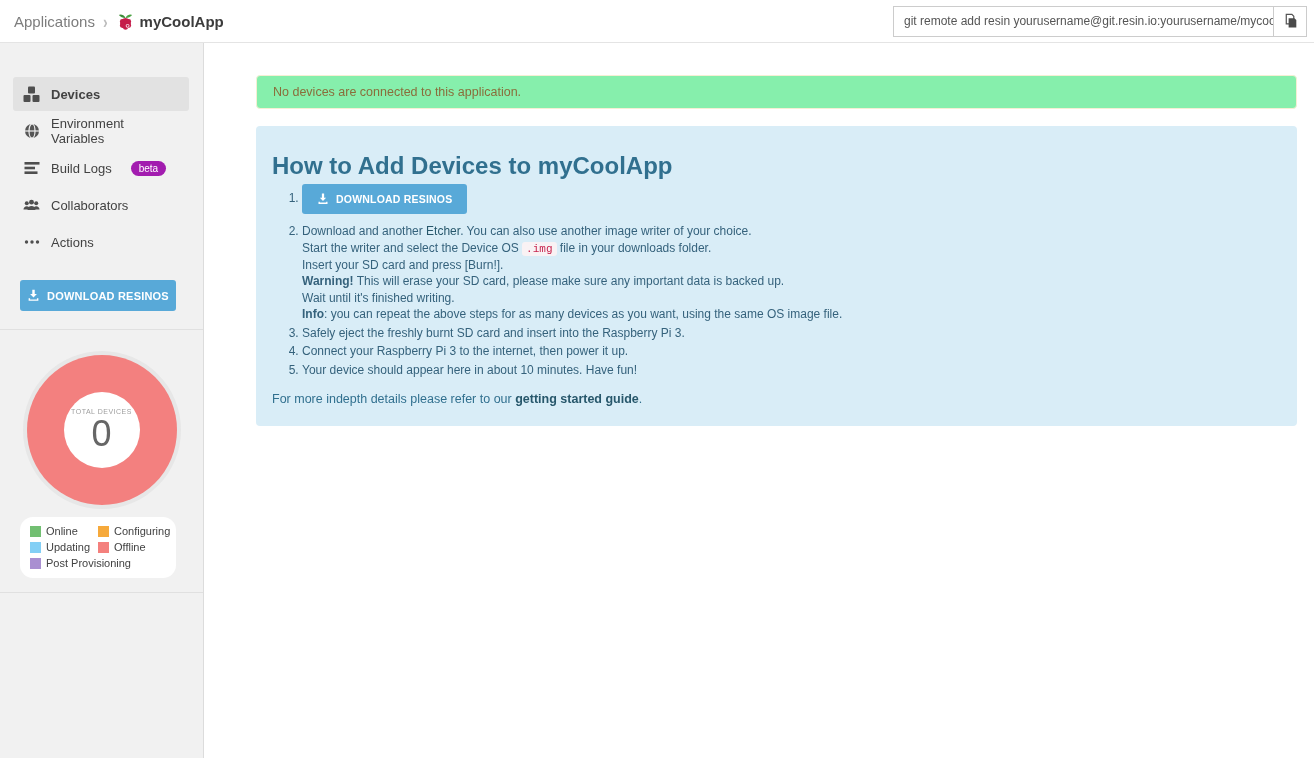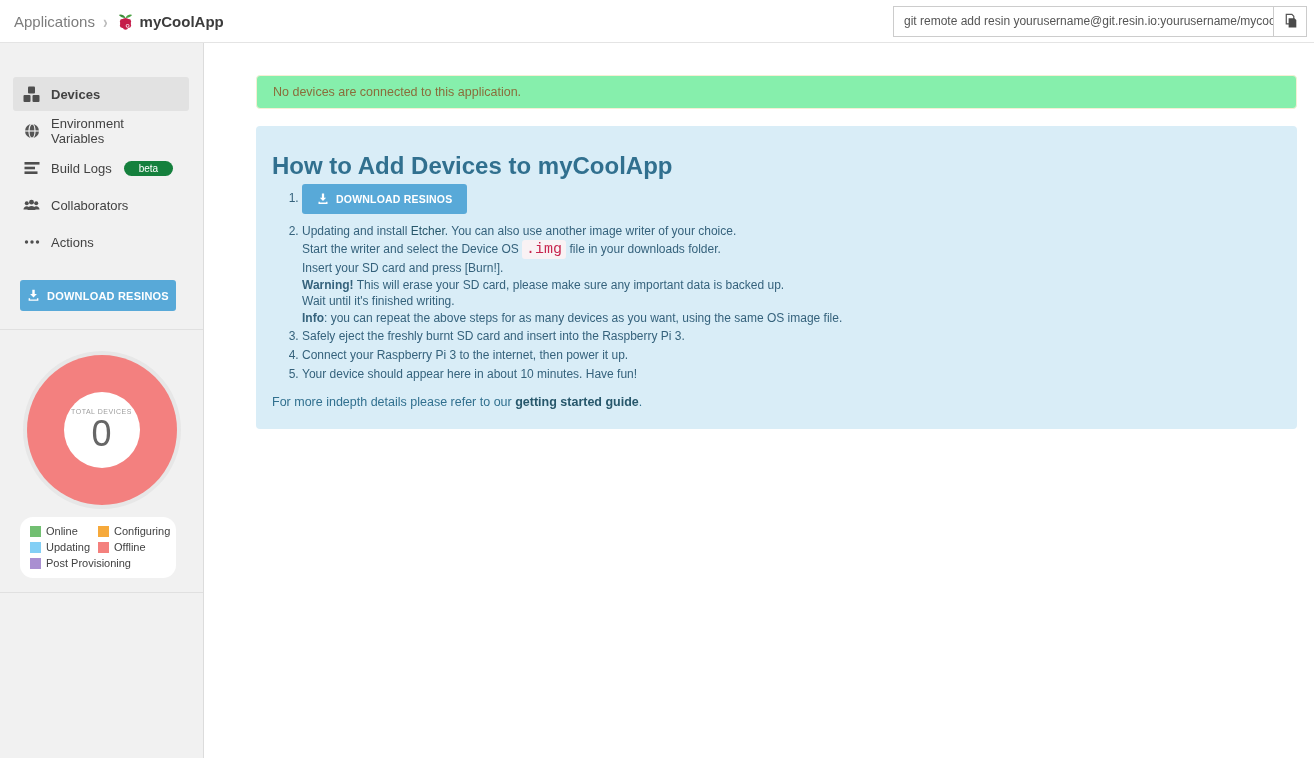--- a/index.html
+++ b/index.html
@@ -24,22 +24,22 @@
   .page { display:flex; height:715px; }
   .sidebar { width:204px; background:#f1f1f1; border-right:1px solid #dcdcdc; flex:none;
              padding-top:34px; }
   .main { flex:1; background:#fff; padding:32px 17px 0 52px; }
 
   
   .nav-item { display:flex; align-items:center; gap:11px; height:34px; margin:0 14px 3px 13px;
               padding:0 10px; border-radius:3px; font-size:13px; color:#424242; cursor:pointer; }
   .nav-item.active { background:#e2e2e2; font-weight:bold; }
   .nav-icon { width:17px; height:17px; flex:none; display:flex; align-items:center; justify-content:center; }
-  .badge-beta { background:#15803d; color:#fff; font-size:10px; padding:2px 15px;
-                border-radius:8px; margin-left:1px; }
+  .badge-beta { background:#a21caf; color:#fff; font-size:10px; padding:2px 8px;
+                border-radius:8px; margin-left:8px; }
 
   .dl-btn { display:flex; align-items:center; justify-content:center; gap:7px;
             background:#58a9d8; color:#fff; font-weight:bold; font-size:11px;
             border:none; border-radius:3px; height:31px; margin:21px 28px 0 20px; width:156px;
             cursor:pointer; letter-spacing:.2px; }
   .side-divider { border-top:1px solid #e0e0e0; margin-top:18px; }
 
   
   .donut-wrap { display:flex; justify-content:center; margin-top:25px; }
   .donut { width:150px; height:150px; border-radius:50%; box-shadow:0 0 0 4px #e7e7e7;
@@ -61,21 +61,21 @@
                    color:#8a6d3b; font-size:12.5px; padding:9px 16px; }
   .info-box { background:#d9edf7; border-radius:4px; margin-top:17px; padding:18px 20px 20px 16px;
               color:#31708f; }
   .info-title { font-size:24px; font-weight:bold; color:#31708f; margin:8px 0 4px; }
   .info-box ol { padding-left:30px; font-size:12px; line-height:1.38; color:#35627c; }
   .info-box ol li { margin-bottom:2px; }
   .info-box ol li.btn-li { margin-bottom:9px; }
   .mini-dl-btn { display:inline-flex; align-items:center; gap:7px; background:#58a9d8; color:#fff;
                  border:none; border-radius:3px; font-weight:bold; font-size:10.5px;
                  padding:9px 15px; cursor:pointer; letter-spacing:.2px; vertical-align:middle; }
-  .code { font-family:"Liberation Mono", monospace; font-size:15px; color:#c7254e;
+  .code { font-family:"Liberation Mono", monospace; font-size:11px; color:#c7254e;
           background:#f9f2f4; border-radius:3px; padding:1px 4px; }
   .b { font-weight:bold; }
   .info-link { color:#27576b; cursor:pointer; }
   .info-footer { font-size:12.5px; margin-top:13px; color:#31708f; }
 </style>
 </head>
 <body>
 
 <div class="header">
   <div class="breadcrumb">
@@ -237,21 +237,21 @@
             <span style="display:flex;">
               <svg width="12" height="12" viewBox="0 0 16 16" fill="#fff">
                 <path d="M8 10.5 3.8 6.3h2.7V0.8h3v5.5h2.7z"></path>
                 <path d="M2 11.5v3h12v-3h-1.8v1.3H3.8v-1.3z"></path>
               </svg>
             </span>
             <span>DOWNLOAD RESINOS</span>
           </button>
         </li>
         <li>
-          <span>Updating and install </span><span class="info-link">Etcher</span><span>. You can also use another image writer of your choice.</span><br>
+          <span>Download and another </span><span class="info-link">Etcher</span><span>. You can also use another image writer of your choice.</span><br>
           <span>Start the writer and select the Device OS </span><span class="code">.img</span><span> file in your downloads folder.</span><br>
           <span>Insert your SD card and press [Burn!].</span><br>
           <span class="b">Warning!</span><span> This will erase your SD card, please make sure any important data is backed up.</span><br>
           <span>Wait until it's finished writing.</span><br>
           <span class="b">Info</span><span>: you can repeat the above steps for as many devices as you want, using the same OS image file.</span>
         </li>
         <li>Safely eject the freshly burnt SD card and insert into the Raspberry Pi 3.</li>
         <li>Connect your Raspberry Pi 3 to the internet, then power it up.</li>
         <li>Your device should appear here in about 10 minutes. Have fun!</li>
       </ol>

